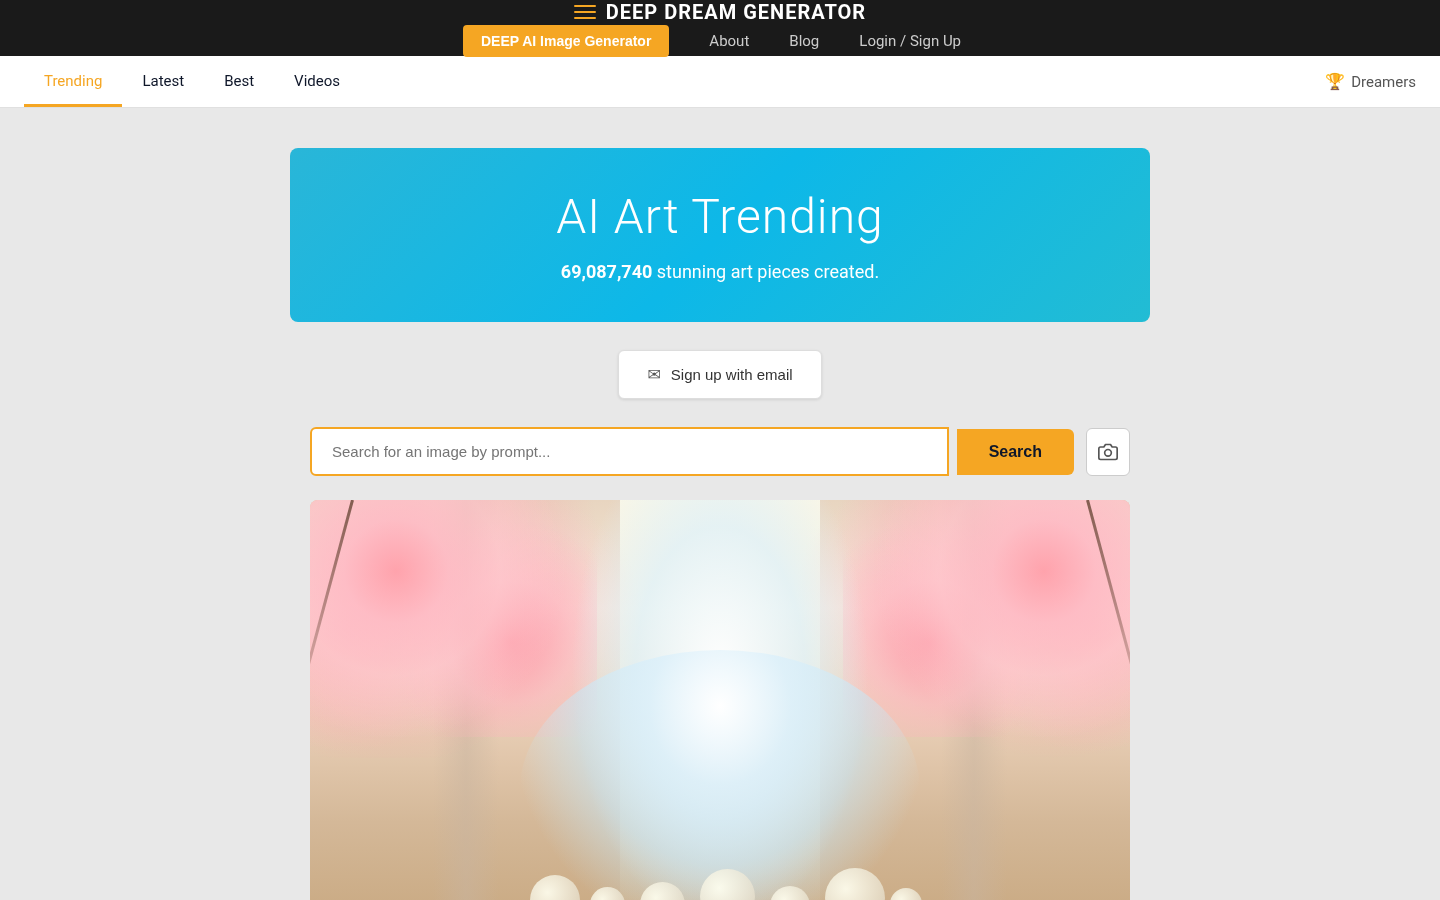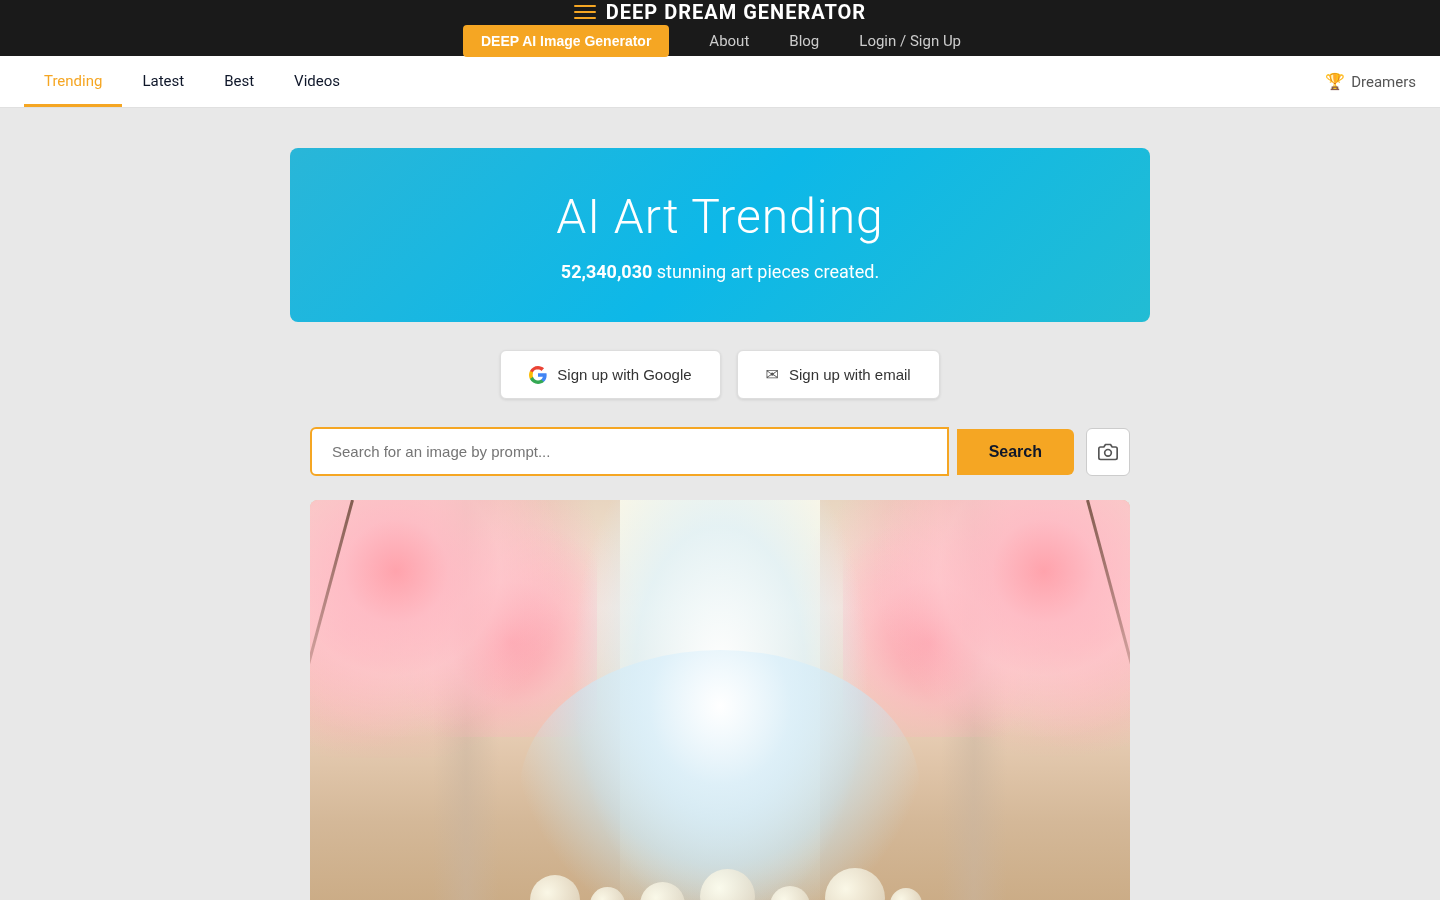--- a/index.html
+++ b/index.html
@@ -377,38 +377,29 @@
     <a class="dreamers-link">
       <span class="trophy-icon">🏆</span>
       <span>Dreamers</span>
     </a>
   </nav>
 
   <div style="background-color: #e8e8e8; padding: 20px 40px 0;">
     <div class="hero-banner">
       <h1 class="hero-title">AI Art Trending</h1>
       <p class="hero-subtitle">
-        <strong>52,340,030</strong><span> stunning art pieces created.</span>
+        <strong>69,087,740</strong><span> stunning art pieces created.</span>
       </p>
     </div>
   </div>
 
   <div style="background-color: #e8e8e8; padding: 0 40px;">
     <div class="main-content">
 
       <div class="signup-buttons">
-        <button class="signup-btn">
-          <svg class="google-icon" viewBox="0 0 18 18" xmlns="http://www.w3.org/2000/svg">
-            <path d="M17.64 9.2c0-.637-.057-1.251-.164-1.84H9v3.481h4.844c-.209 1.125-.843 2.078-1.796 2.717v2.258h2.908c1.702-1.567 2.684-3.875 2.684-6.615z" fill="#4285F4"></path>
-            <path d="M9 18c2.43 0 4.467-.806 5.956-2.184l-2.908-2.258c-.806.54-1.837.86-3.048.86-2.344 0-4.328-1.584-5.036-3.711H.957v2.332C2.438 15.983 5.482 18 9 18z" fill="#34A853"></path>
-            <path d="M3.964 10.707c-.18-.54-.282-1.117-.282-1.707s.102-1.167.282-1.707V4.961H.957C.347 6.175 0 7.55 0 9s.348 2.825.957 4.039l3.007-2.332z" fill="#FBBC05"></path>
-            <path d="M9 3.58c1.321 0 2.508.454 3.44 1.345l2.582-2.58C13.463.891 11.426 0 9 0 5.482 0 2.438 2.017.957 4.961L3.964 6.293C4.672 4.166 6.656 3.58 9 3.58z" fill="#EA4335"></path>
-          </svg>
-          <span>Sign up with Google</span>
-        </button>
         <button class="signup-btn">
           <span class="email-icon">✉</span>
           <span>Sign up with email</span>
         </button>
       </div>
 
       <div class="search-bar-container">
         <input type="text" class="search-input" placeholder="Search for an image by prompt..." style="">
         <button class="search-btn">Search</button>
         <button class="camera-btn">

